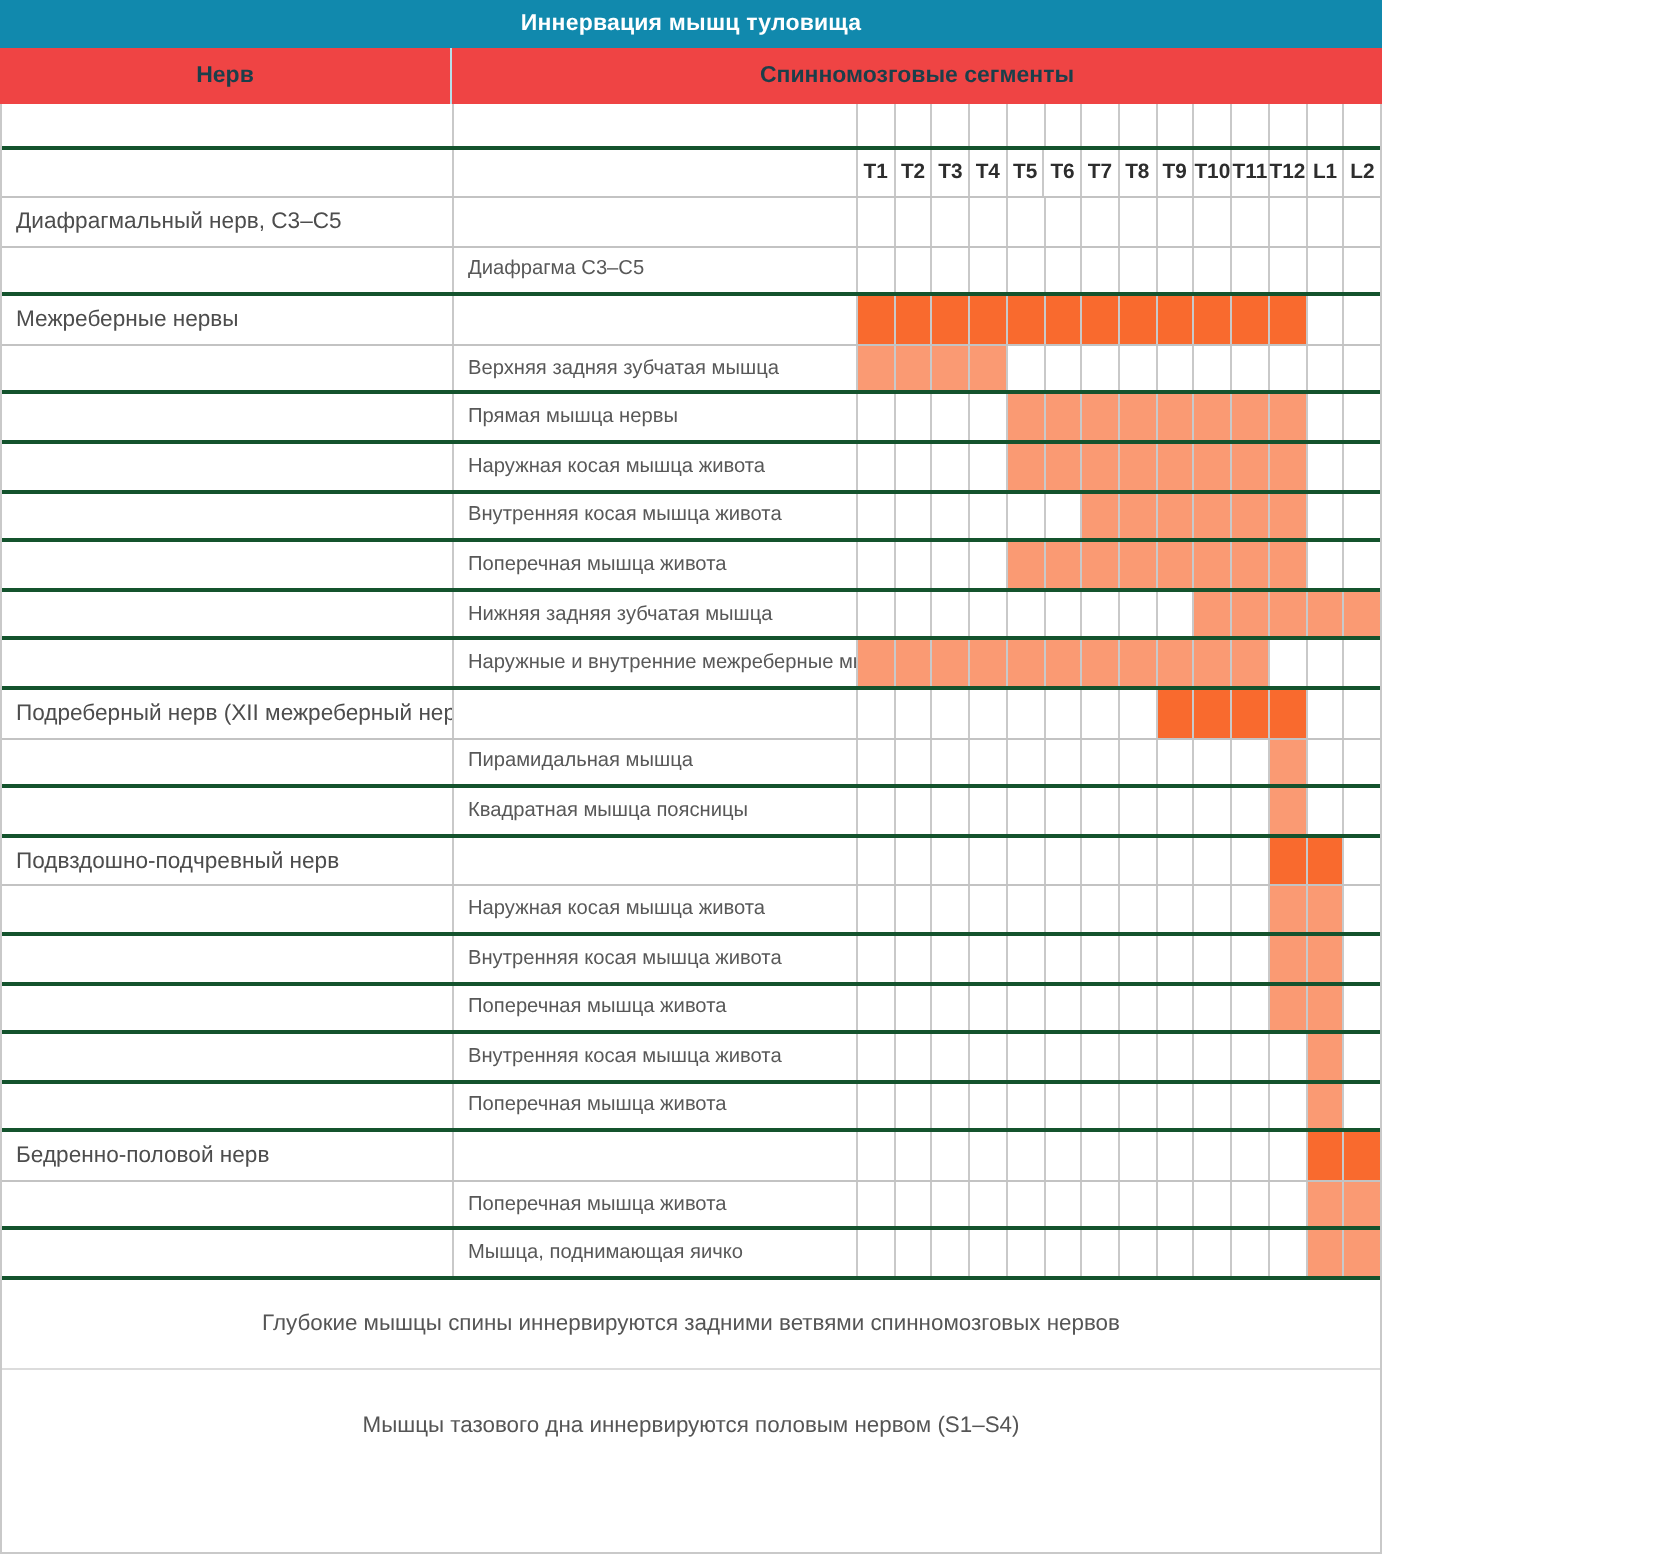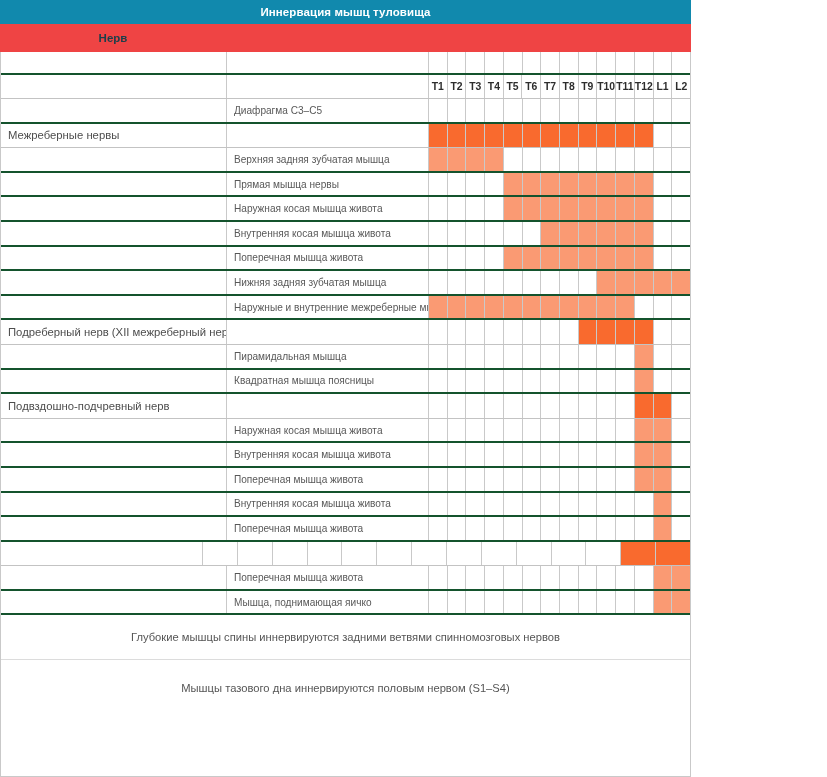--- a/index.html
+++ b/index.html
@@ -150,20 +150,21 @@
 </style>
 </head>
 <body>
 
 <div id="table-root">
 
   <div class="title-bar">Иннервация мышц туловища</div>
 
   <div class="subhead-row">
     <div class="subhead-cell col-nerve">Нерв</div>
+    <div class="subhead-cell col-seg">Спинномозговые сегменты</div>
   </div>
 
   <div class="grid">
 
     <div class="row spacer">
       <div class="cell nerve"></div>
       <div class="cell muscle"></div>
       <div class="segs" id="spacer-segs">
           <div class="seg"></div>
           <div class="seg"></div>
@@ -197,20 +198,40 @@
           <div class="seg">T9</div>
           <div class="seg">T10</div>
           <div class="seg">T11</div>
           <div class="seg">T12</div>
           <div class="seg">L1</div>
           <div class="seg">L2</div>
         </div>
     </div>
 
     <div id="rows-container">
+        <div class="row h24 sep-strong">
+          <div class="cell nerve">Диафрагмальный нерв, C3–C5</div>
+          <div class="cell muscle"></div>
+          <div class="segs">
+            <div class="seg"></div>
+            <div class="seg"></div>
+            <div class="seg"></div>
+            <div class="seg"></div>
+            <div class="seg"></div>
+            <div class="seg"></div>
+            <div class="seg"></div>
+            <div class="seg"></div>
+            <div class="seg"></div>
+            <div class="seg"></div>
+            <div class="seg"></div>
+            <div class="seg"></div>
+            <div class="seg"></div>
+            <div class="seg"></div>
+          </div>
+        </div>
         <div class="row h24">
           <div class="cell nerve"></div>
           <div class="cell muscle">Диафрагма C3–C5</div>
           <div class="segs">
             <div class="seg"></div>
             <div class="seg"></div>
             <div class="seg"></div>
             <div class="seg"></div>
             <div class="seg"></div>
             <div class="seg"></div>
@@ -558,20 +579,21 @@
             <div class="seg"></div>
             <div class="seg"></div>
             <div class="seg"></div>
             <div class="seg"></div>
             <div class="seg"></div>
             <div class="seg light"></div>
             <div class="seg"></div>
           </div>
         </div>
         <div class="row h24 sep-strong">
+          <div class="cell nerve">Бедренно-половой нерв</div>
           <div class="cell muscle"></div>
           <div class="segs">
             <div class="seg"></div>
             <div class="seg"></div>
             <div class="seg"></div>
             <div class="seg"></div>
             <div class="seg"></div>
             <div class="seg"></div>
             <div class="seg"></div>
             <div class="seg"></div>

